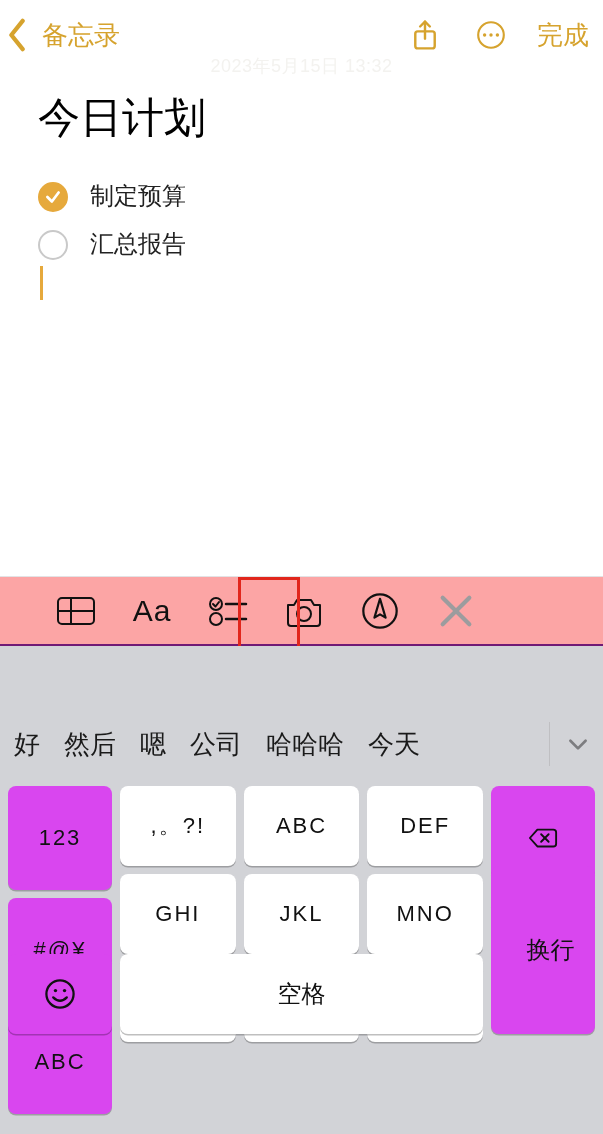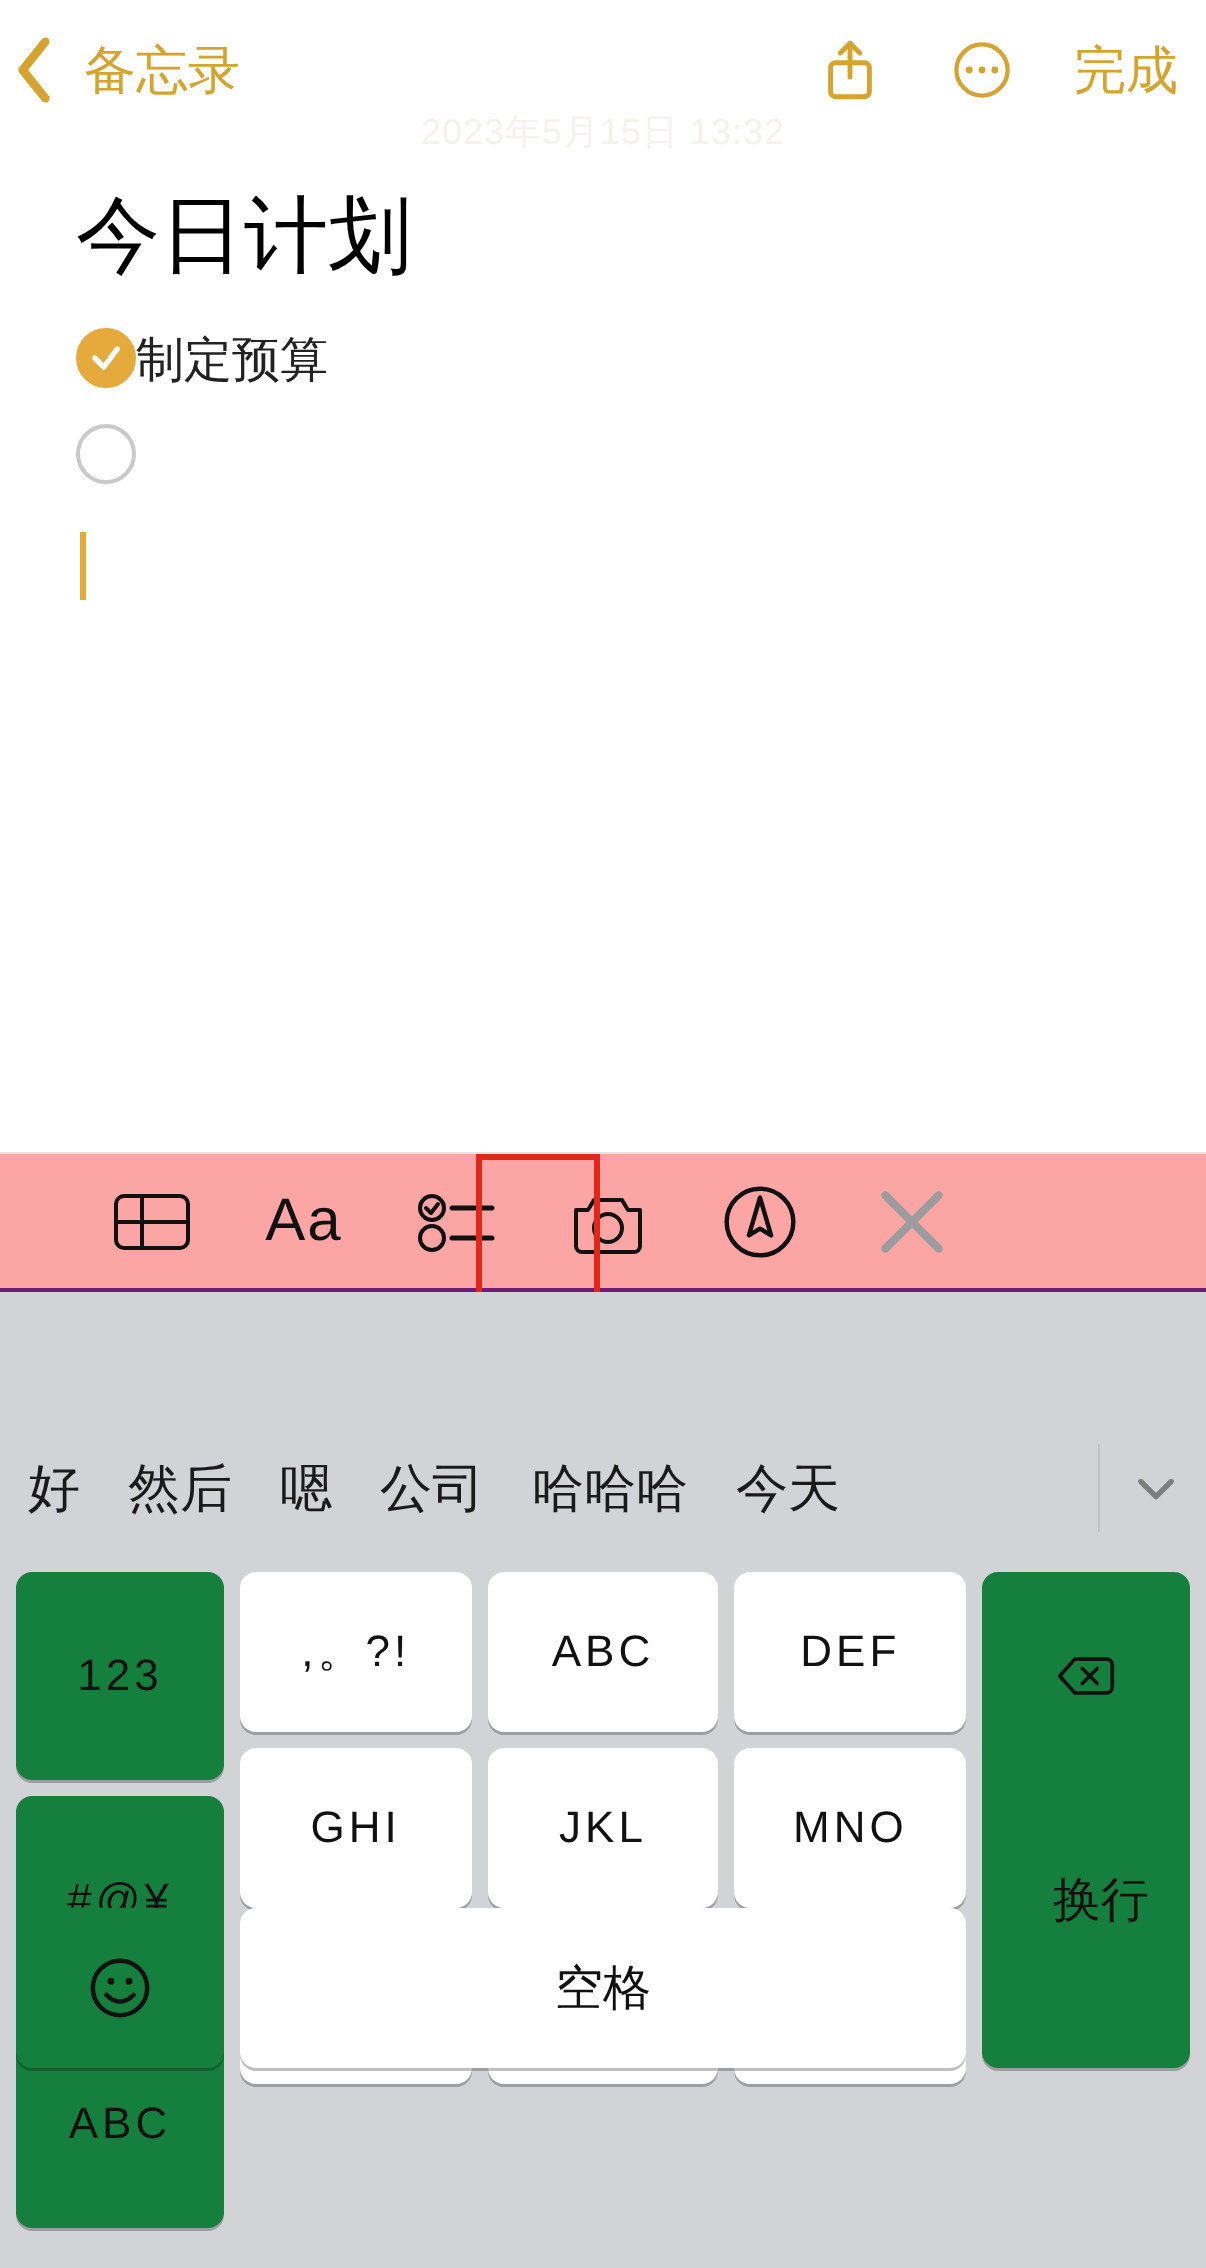--- a/index.html
+++ b/index.html
@@ -37,21 +37,22 @@
   .note {
     padding: 0 38px;
   }
   .title {
     font-size: 42px;
     font-weight: 400;
     margin-top: 20px;
     margin-bottom: 18px;
   }
   .check-row {
-    display: flex; align-items: flex-start;
+    display: flex; align-items: flex-end;
+    gap: 22px;
     height: 48px;
     font-size: 24px;
     color: #222;
   }
   .circle {
     width: 30px; height: 30px; border-radius: 50%;
     border: 2px solid #c9c9c9;
     background: #fff;
     flex-shrink: 0;
   }
@@ -140,21 +141,21 @@
     flex: 1;
     height: 80px;
     border-radius: 8px;
     background: #fff;
     box-shadow: 0 1.5px 0 rgba(0,0,0,0.25);
     display:flex; align-items:center; justify-content:center;
     font-size: 22px;
     letter-spacing: 2px;
     color: #111;
   }
-  .key.gray { background: #15803d; }
+  .key.gray { background: #d946ef; }
   .key.sm { flex: 0 0 104px; }
   .kleft { flex: 0 0 104px; display:flex; flex-direction:column; gap:8px; }
   .kmid { flex: 1; display:flex; flex-direction:column; gap:8px; }
   .kright { flex: 0 0 104px; display:flex; flex-direction:column; gap:8px; }
   .midrow { display:flex; gap:8px; }
   .midrow .key { height:80px; }
   .key svg { width: 30px; height: 30px; }
   .key.emoji svg { width: 34px; height: 34px; }
   .key.cn { font-size: 24px; letter-spacing: 0; }
 </style>
@@ -197,20 +198,21 @@
       <svg viewBox="0 0 16 16">
           <polyline points="3,8 7,12 13,4" fill="none" stroke="#fff" stroke-width="2.4" stroke-linecap="round" stroke-linejoin="round"></polyline>
         </svg>
     </div>
     <span>制定预算</span>
   </div>
 
 
   <div class="check-row">
     <div class="circle"></div>
+    <span>汇总报告</span>
   </div>
 
   <div class="cursor"></div>
 </div>
 
 <div class="format-bar">
   <div class="fbtn">
     <svg viewBox="0 0 40 30">
       <rect x="2" y="2" width="36" height="26" rx="4" fill="none" stroke="#111" stroke-width="2"></rect>
       <line x1="2" y1="15" x2="38" y2="15" stroke="#111" stroke-width="2"></line>

